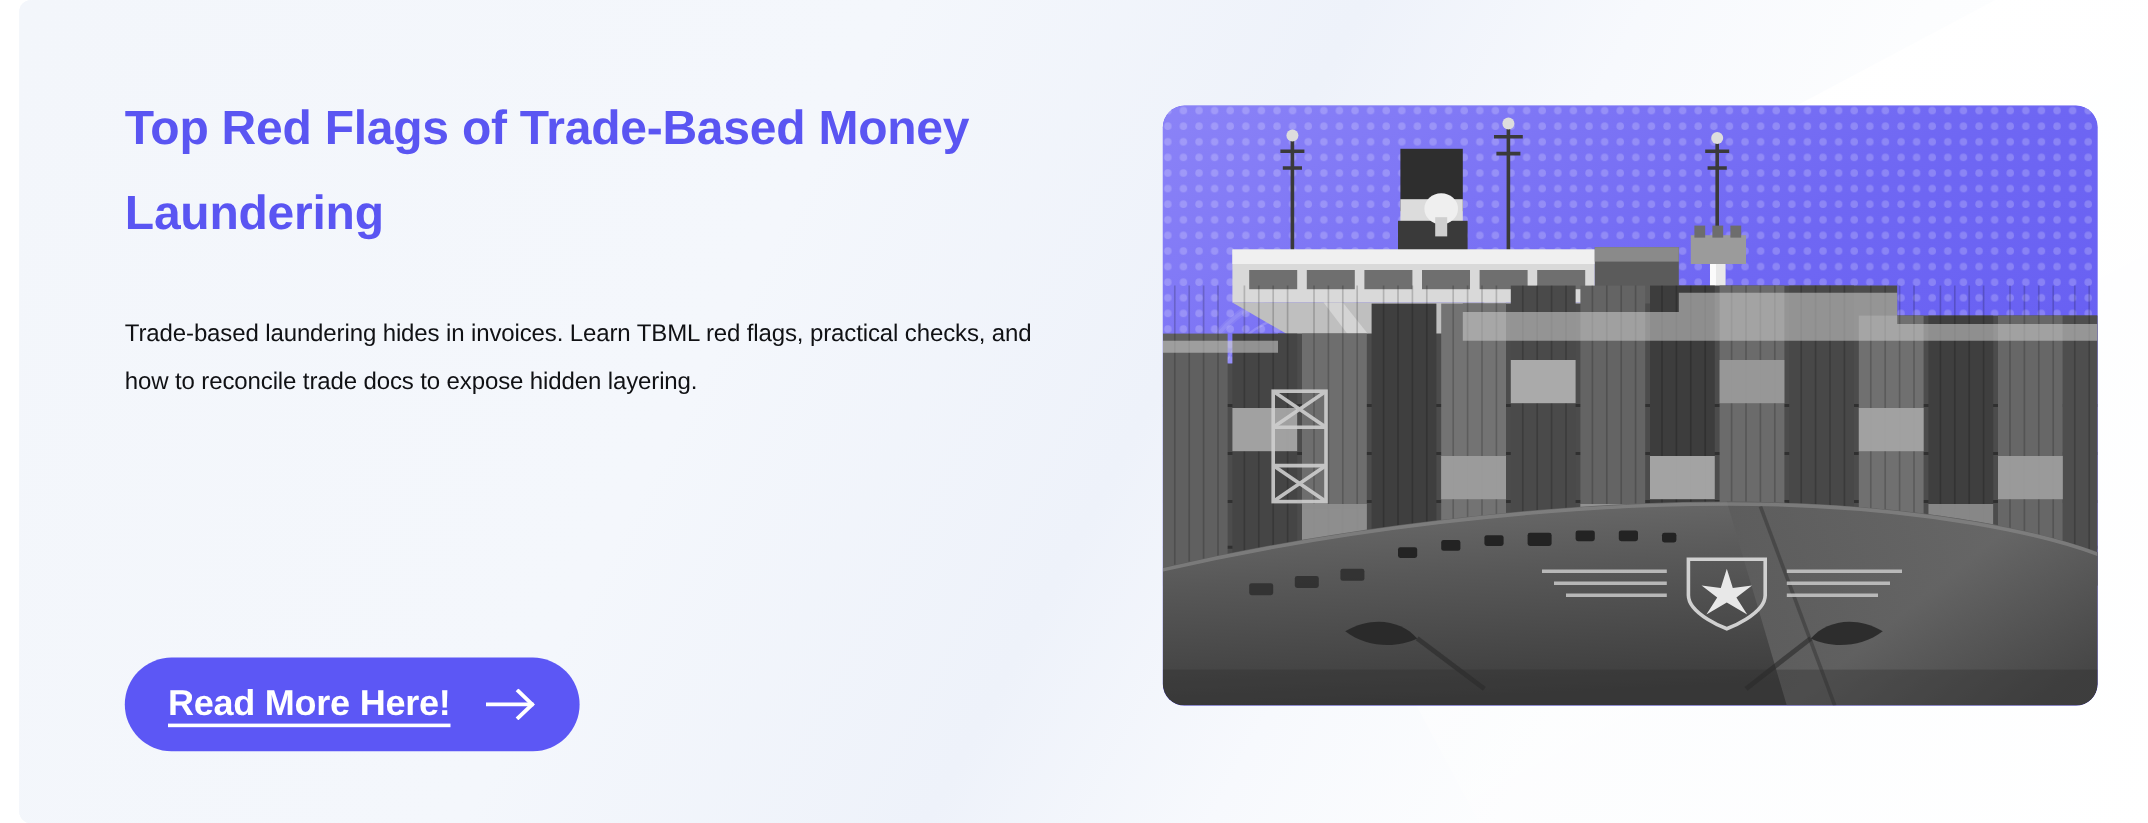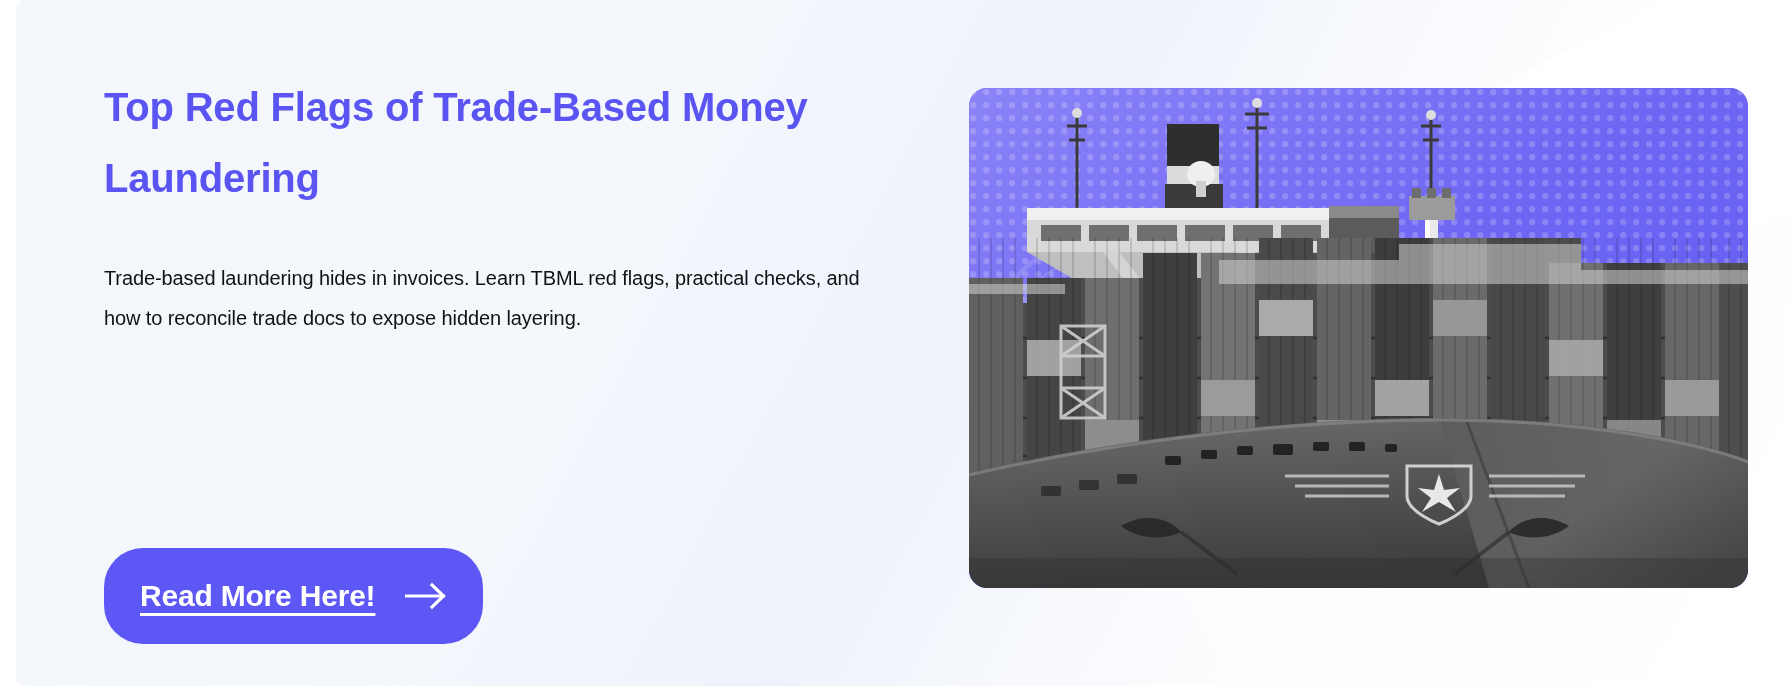--- a/index.html
+++ b/index.html
@@ -81,21 +81,21 @@
     line-height: 2.0;
     letter-spacing: -0.1px;
     max-width: 800px;
   }
 
   
   .cta {
     position: absolute;
     left: 88px;
     top: 548px;
-    height: 96px;
+    height: 78px;
     box-sizing: border-box;
     display: inline-flex;
     align-items: center;
     gap: 30px;
     padding: 0 36px 0 36px;
     background: #5c57f5;
     border: none;
     border-radius: 39px;
     cursor: pointer;
     z-index: 4;

